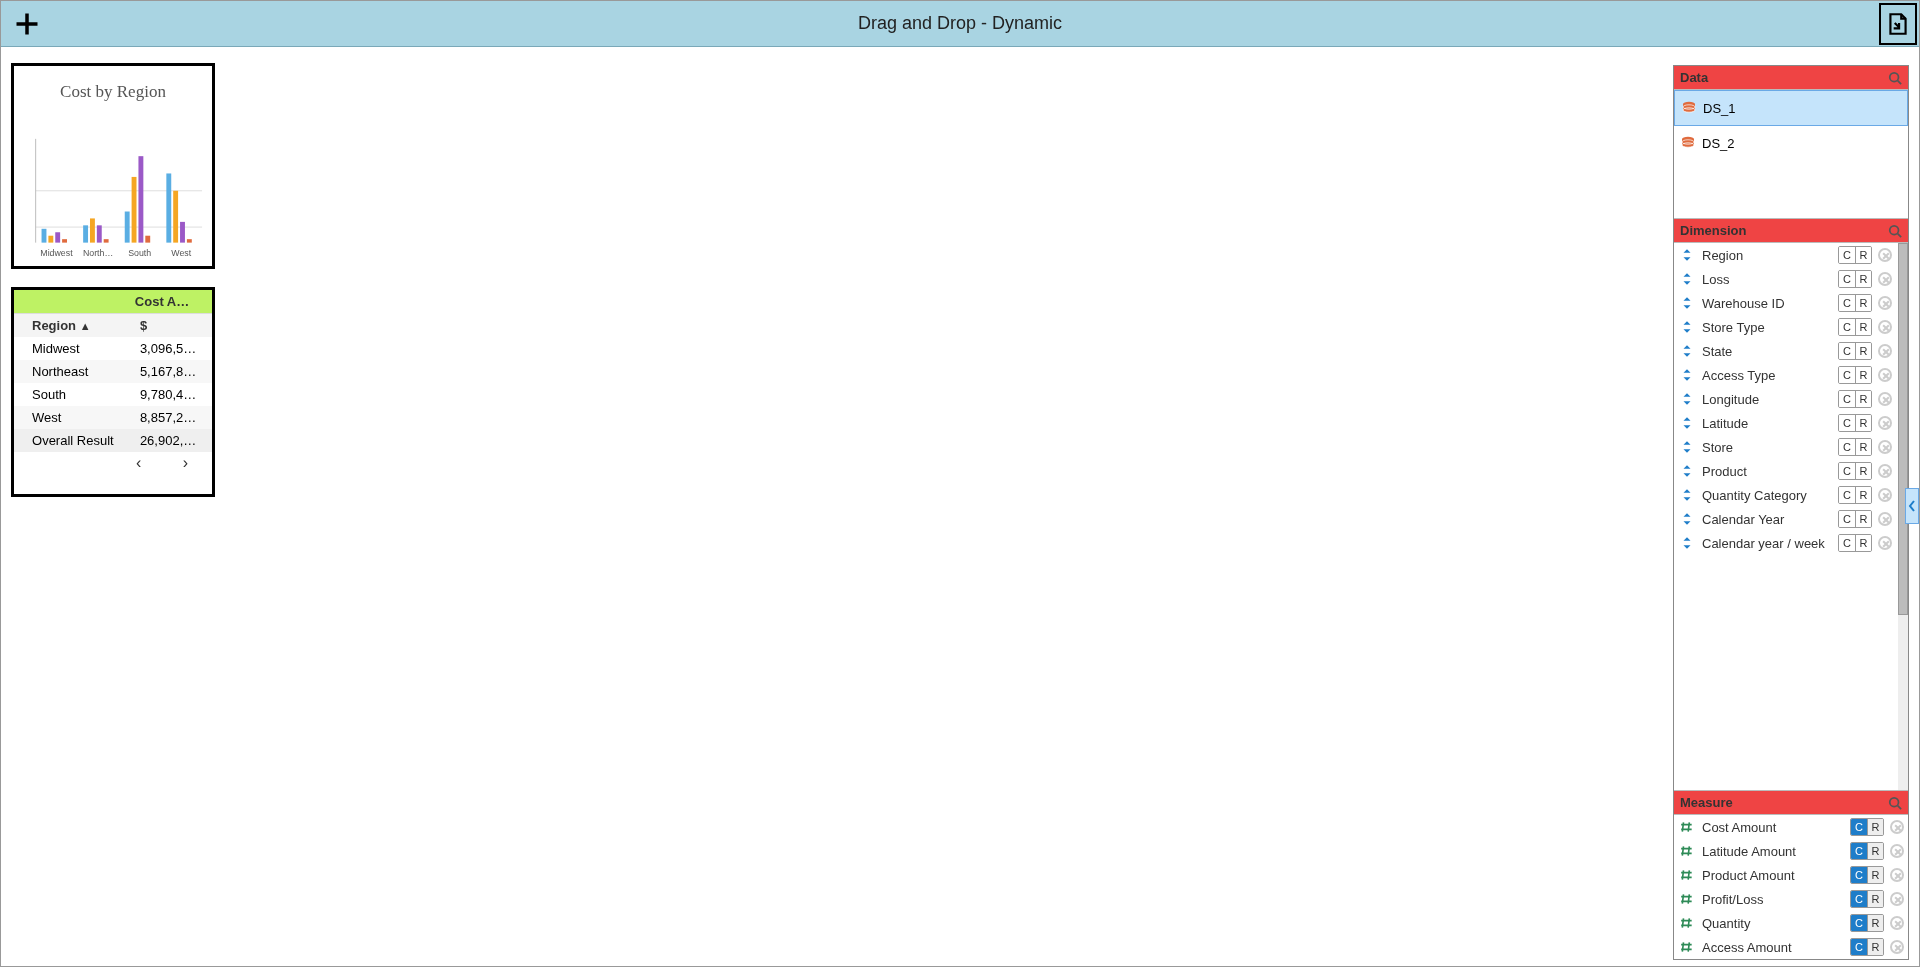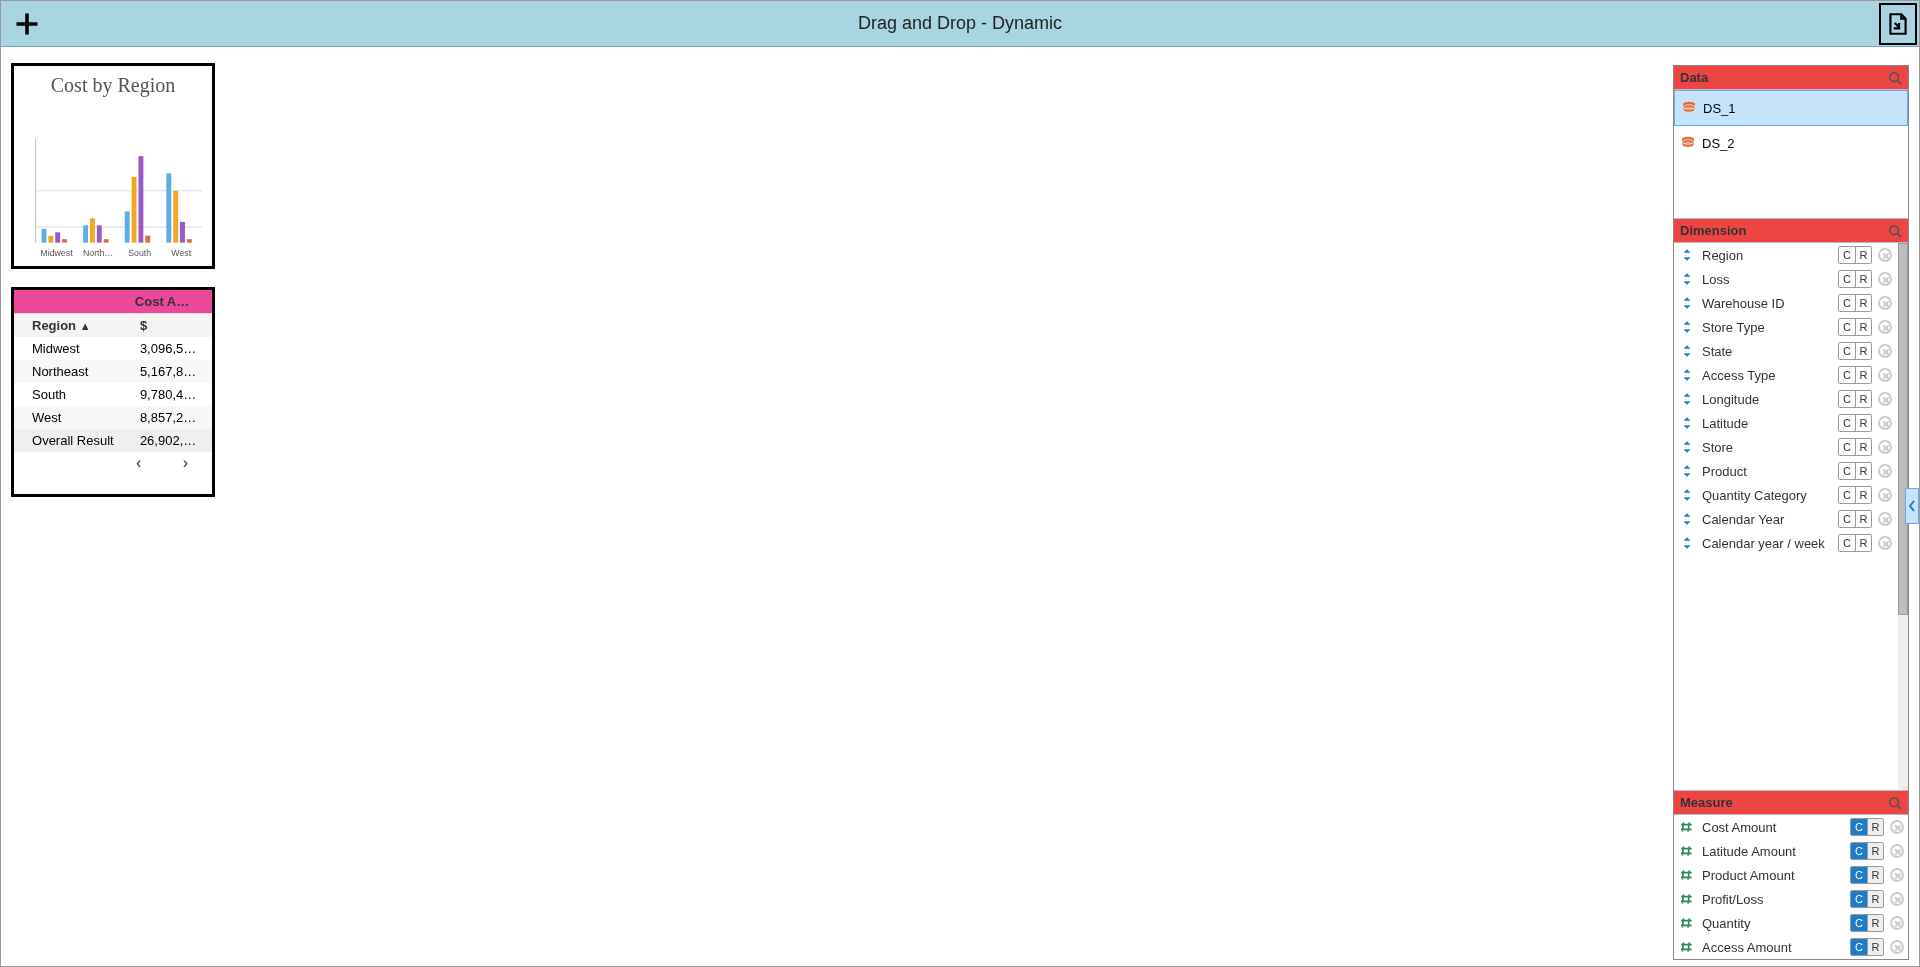--- a/index.html
+++ b/index.html
@@ -9,28 +9,28 @@
   
   .topbar { height: 46px; background: #a9d4e2; border-bottom: 1px solid #7aa8b8; display: flex; align-items: center; position: relative; }
   .topbar .plus { width: 28px; height: 28px; margin-left: 12px; cursor: pointer; }
   .topbar .title { position: absolute; left: 50%; transform: translateX(-50%); font-size: 18px; color: #222; }
   .topbar .rbtn { margin-left: auto; margin-right: 2px; width: 38px; height: 42px; border: 2px solid #000; display:flex; align-items:center; justify-content:center; cursor:pointer; }
 
   
   .main { flex: 1; position: relative; display: flex; min-height: 0; }
   .canvas { flex: 1; position: relative; background: #fff; padding: 16px 10px; overflow: auto; }
   .thumb { width: 204px; border: 3px solid #000; background: #fff; margin-bottom: 18px; display: flex; flex-direction: column; }
-  .thumb-title { font-size: 20px; color: #555; text-align: center; padding: 8px 4px 4px 4px; font-family: Georgia, serif; }
+  .thumb-title { font-size: 17px; color: #555; text-align: center; padding: 16px 4px 4px 4px; font-family: Georgia, serif; }
   .thumb-body { flex: 1; padding: 6px 6px 6px 6px; display:flex; align-items:flex-end; justify-content:center; }
   .thumb svg { width: 100%; }
   .thumb1 { height: 206px; }
   .thumb2 { height: 212px; }
   .thumb3 { height: 210px; }
   .thumb3-inner { width:100%; height:100%; display:flex; flex-direction:column; font-size:13px; }
-  .thead-row { display:flex; background:#ec4899; border-bottom:1px solid #ddd; }
+  .thead-row { display:flex; background:#bef264; border-bottom:1px solid #ddd; }
   .tcell { padding:4px 6px; white-space:nowrap; overflow:hidden; text-overflow:ellipsis; }
   .c1 { width: 58%; }
   .c2 { width: 42%; }
   .hcell { font-weight: bold; color:#333; }
   .trow { display:flex;padding-left:12px; }
   .trow:nth-child(even) { background:#f7f7f7; }
   .bold { font-weight:normal;justify-content:flex-end; }
   .pager { display:flex; justify-content:space-between; padding:2px 24px 4px 122px; }
   .pager span { cursor:pointer; font-size:16px; color:#333; }
 

